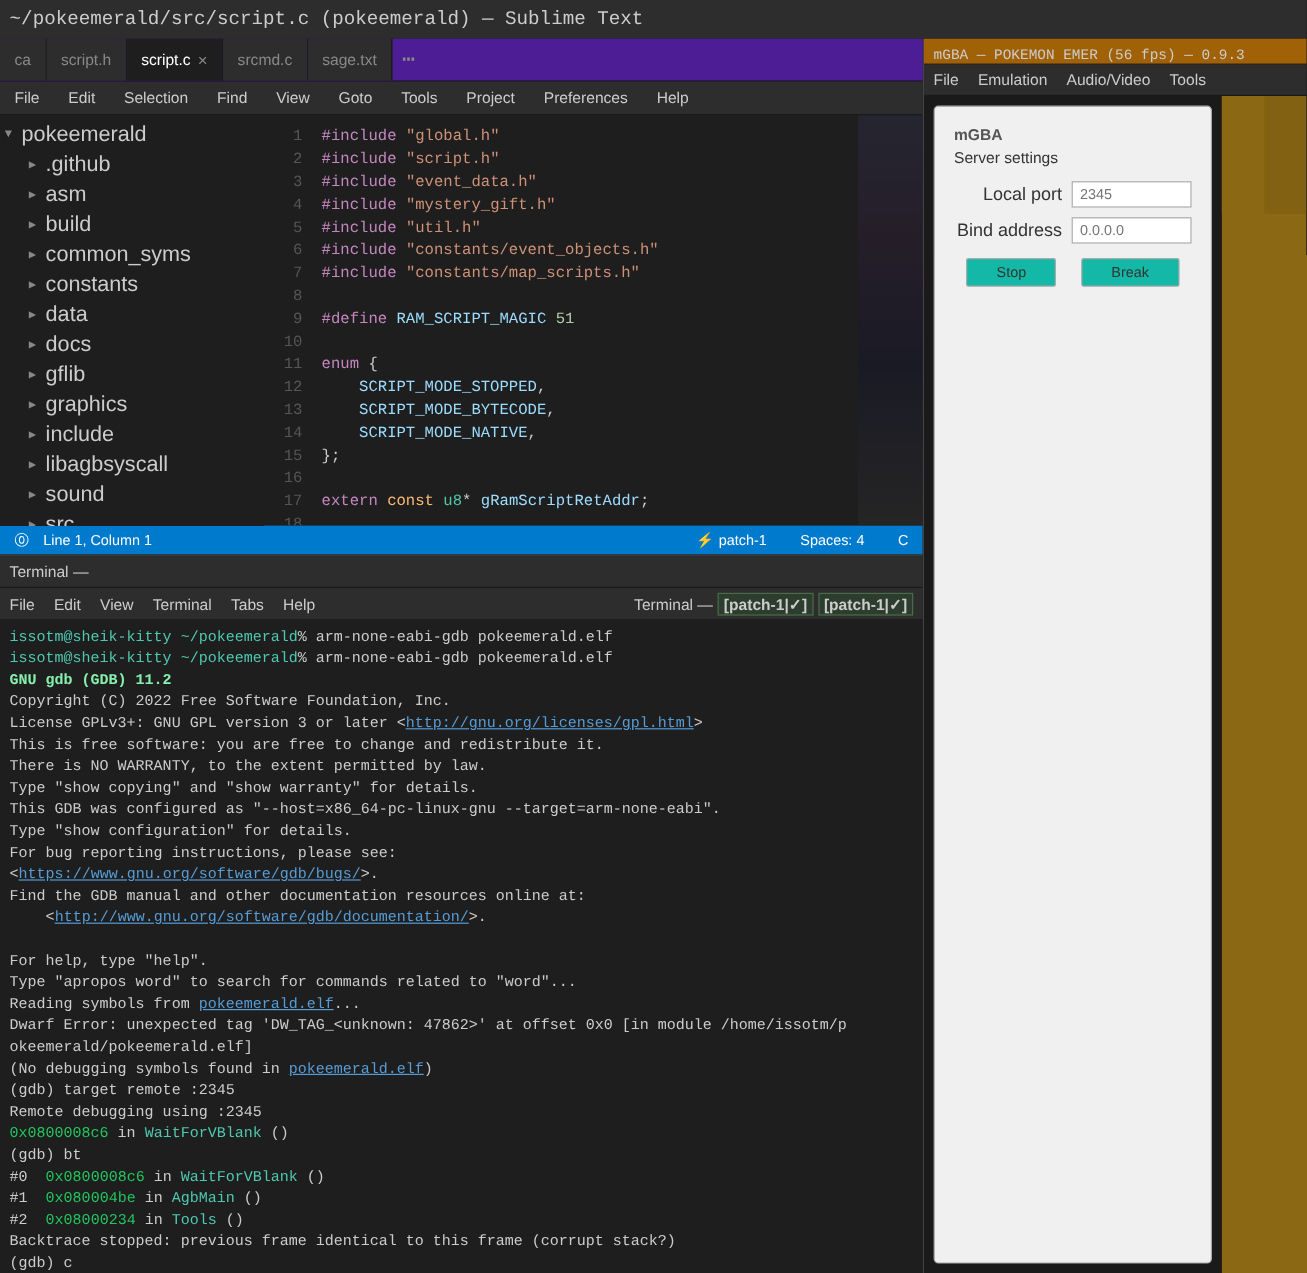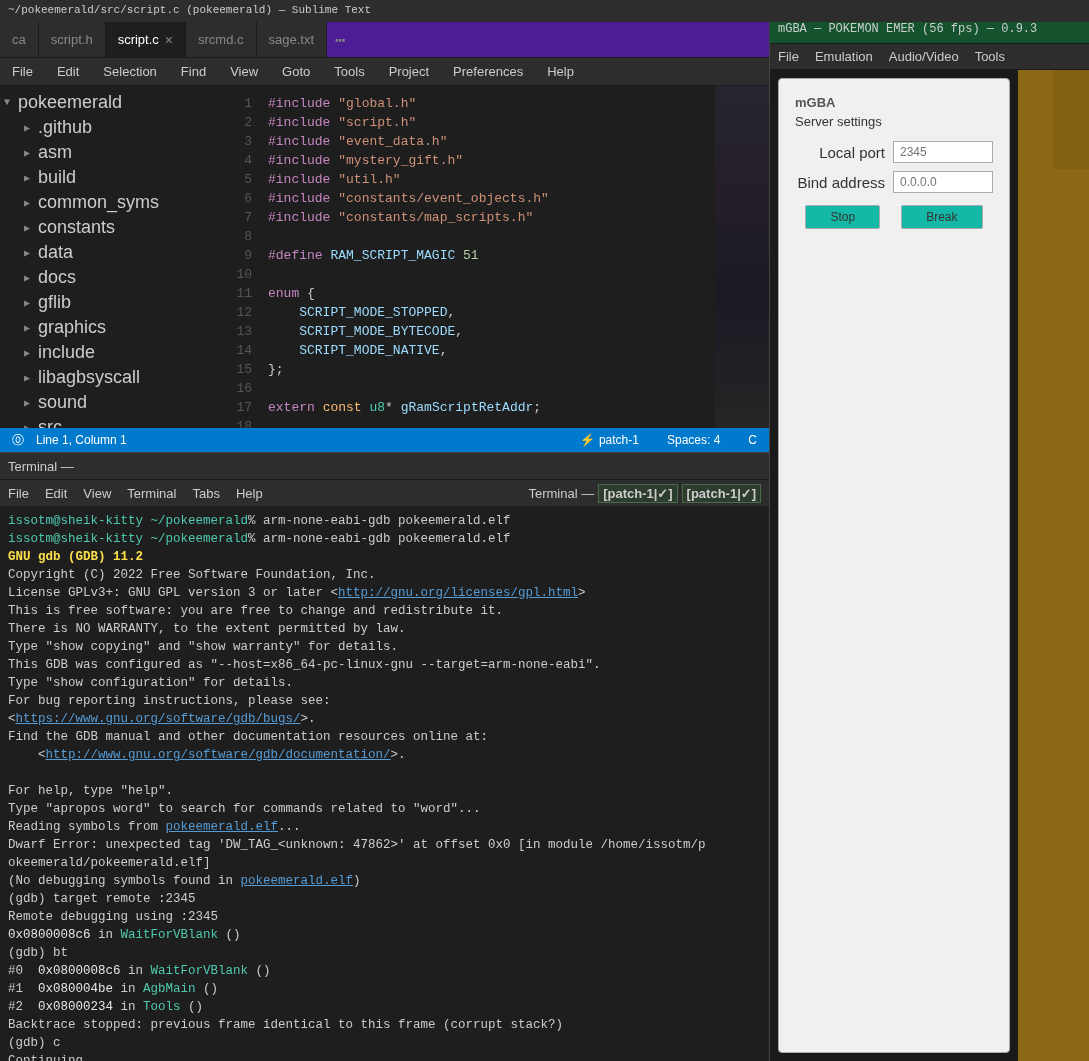--- a/index.html
+++ b/index.html
@@ -12,24 +12,25 @@
       color: #ccc;
       overflow: hidden;
       display: flex;
       flex-direction: column;
     }
 
     
     .title-bar {
       background: #2d2d2d;
       color: #ccc;
-      padding: 4px 8px;
+      padding: 16px 8px;
       height: 22px;
       display: flex;
-      font-size: 11px;
+      align-items: center;
+      font-size: 16px;
       flex-shrink: 0;
     }
 
     
     .main-area {
       display: flex;
       flex: 1;
       overflow: hidden;
     }
 
@@ -254,38 +255,38 @@
       flex: 1;
       background: #1e1e1e;
       overflow-y: auto;
       padding: 6px 8px;
       font-size: 12.5px;
       line-height: 18px;
       font-family: 'Courier New', monospace;
     }
     .term-line { white-space: pre-wrap; word-break: break-all; }
     .term-green { color: #4ec9b0; }
-    .term-bold-green { color: #fde047; font-weight: bold; margin-top: 20px; }
-    .term-addr { color: #e5e5e5; }
+    .term-bold-green { color: #86efac; font-weight: bold; margin-top: 20px; }
+    .term-addr { color: #22c55e; }
     .term-func { color: #4ec9b0; }
     .term-link { color: #569cd6; text-decoration: underline; }
 
     
     .right-panel {
       flex: 1;
       display: flex;
       flex-direction: column;
       background: #1a1a1a;
       border-left: 1px solid #444;
     }
     .mgba-title-bar {
-      background: #14532d;
+      background: #a16207;
       height: 22px;
       display: flex;
-      align-items: flex-start;
+      align-items: flex-end;
       padding: 0 8px;
       font-size: 12px;
       color: #ccc;
       flex-shrink: 0;
       border-bottom: 1px solid #1a1a1a;
     }
     .mgba-menu-bar {
       background: #2d2d2d;
       height: 26px;
       display: flex;

